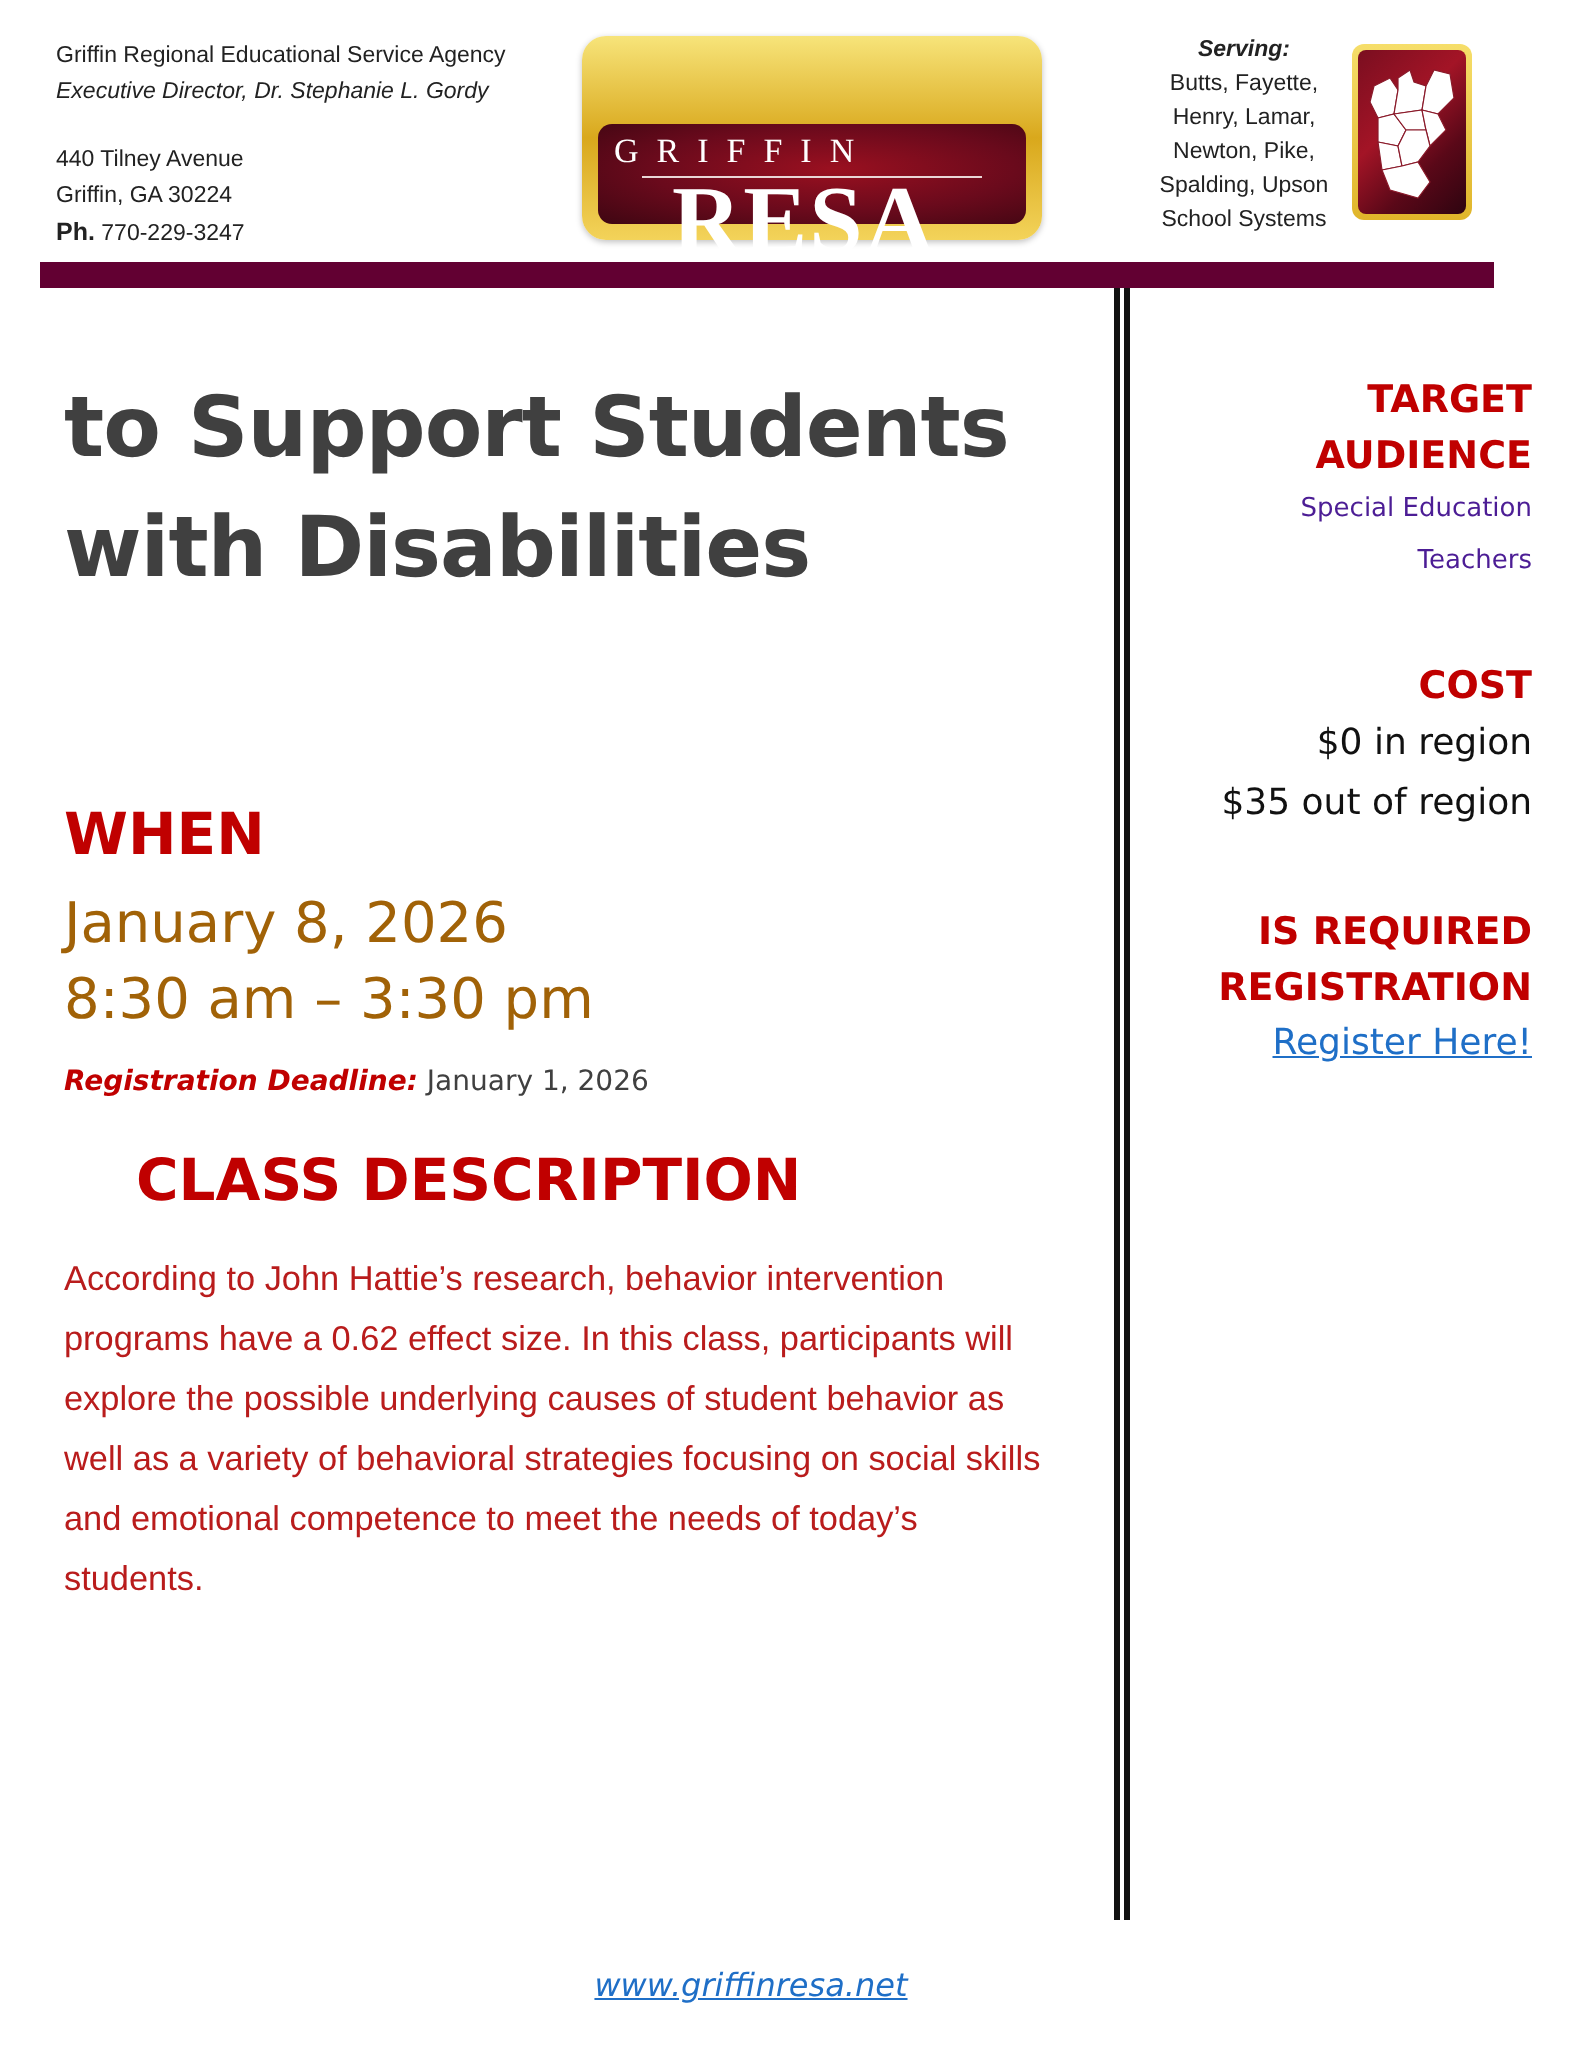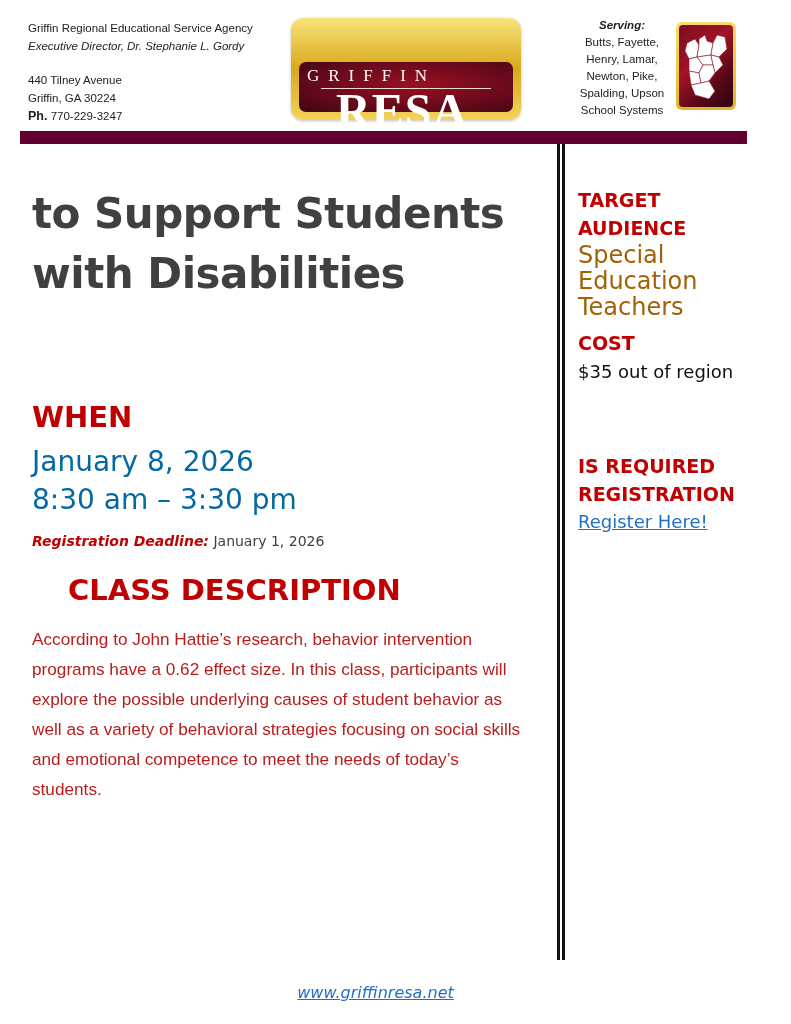--- a/index.html
+++ b/index.html
@@ -28,29 +28,29 @@
                background: linear-gradient(135deg, #7a0e20 0%, #a31426 40%, #5a0818 70%, #2e0410 100%); }
   .map-inner svg { position: absolute; left: 0; top: 0; }
 
   .band { position: absolute; left: 20px; top: 131px; width: 727px; height: 13px; background: #620032; }
   .vline { position: absolute; top: 144px; width: 3px; height: 816px; background: #111; }
 
   .title { position: absolute; left: 32px; top: 184px; width: 500px; font-family: "DejaVu Sans", sans-serif; font-weight: bold; font-size: 42px; line-height: 60px; color: #404040; letter-spacing: -0.5px; }
 
   .red-h { color: #c00000; font-weight: bold; font-family: "DejaVu Sans", sans-serif; }
   .when-h { position: absolute; left: 32px; top: 400px; font-size: 29px; line-height: 34px; }
-  .when-date { position: absolute; left: 32px; top: 443px; font-size: 28px; line-height: 38px; color: #0369a1; font-family: "DejaVu Sans", sans-serif; font-weight: normal; }
+  .when-date { position: absolute; left: 32px; top: 443px; font-size: 28px; line-height: 38px; color: #a16207; font-family: "DejaVu Sans", sans-serif; font-weight: normal; }
   .deadline { position: absolute; left: 32px; top: 533px; font-size: 14px; color: #404040; font-family: "DejaVu Sans", sans-serif; }
   .deadline .lbl { color: #c00000; font-weight: bold; font-style: italic; }
   .class-h { position: absolute; left: 32px; top: 573px; font-size: 29px; line-height: 34px; margin-left: 36px; }
   .desc { position: absolute; left: 32px; top: 624px; width: 500px; font-size: 17.2px; line-height: 30px; color: #b91c1c; font-family: Liberation Sans, sans-serif; }
 
-  .side { position: absolute; left: 578px; width: 188px; text-align: left; font-family: "DejaVu Sans", sans-serif; }
+  .side { position: absolute; left: 578px; width: 188px; text-align: right; font-family: "DejaVu Sans", sans-serif; }
   .side .rh { color: #c00000; font-weight: bold; font-size: 19px; line-height: 28px; }
-  .side .gray { color: #a16207; font-size: 24px; line-height: 26px; }
+  .side .gray { color: #4c1d95; font-size: 13px; line-height: 26px; }
   .side .dark { color: #111; font-size: 18px; line-height: 30px; }
   .side a, .footer a { color: #1f6fc7; text-decoration: underline; }
   .target { top: 186px; }
   .cost { top: 329px; }
   .reg { top: 452px; }
   .reg a { font-size: 18px; line-height: 28px; }
 
   .footer { position: absolute; left: 0; width: 751px; top: 983px; text-align: center; font-size: 16px; font-style: italic; font-family: "DejaVu Sans", sans-serif; }
 </style>
 </head>
@@ -123,20 +123,21 @@
 
 <div class="side target">
   <div class="rh">TARGET</div>
   <div class="rh">AUDIENCE</div>
   <div class="gray">Special Education</div>
   <div class="gray">Teachers</div>
 </div>
 
 <div class="side cost">
   <div class="rh">COST</div>
+  <div class="dark">$0 in region</div>
   <div class="dark">$35 out of region</div>
 </div>
 
 <div class="side reg">
   <div class="rh">IS REQUIRED</div>
   <div class="rh">REGISTRATION</div>
   <a href="#">Register Here!</a>
 </div>
 
 <div class="footer">

